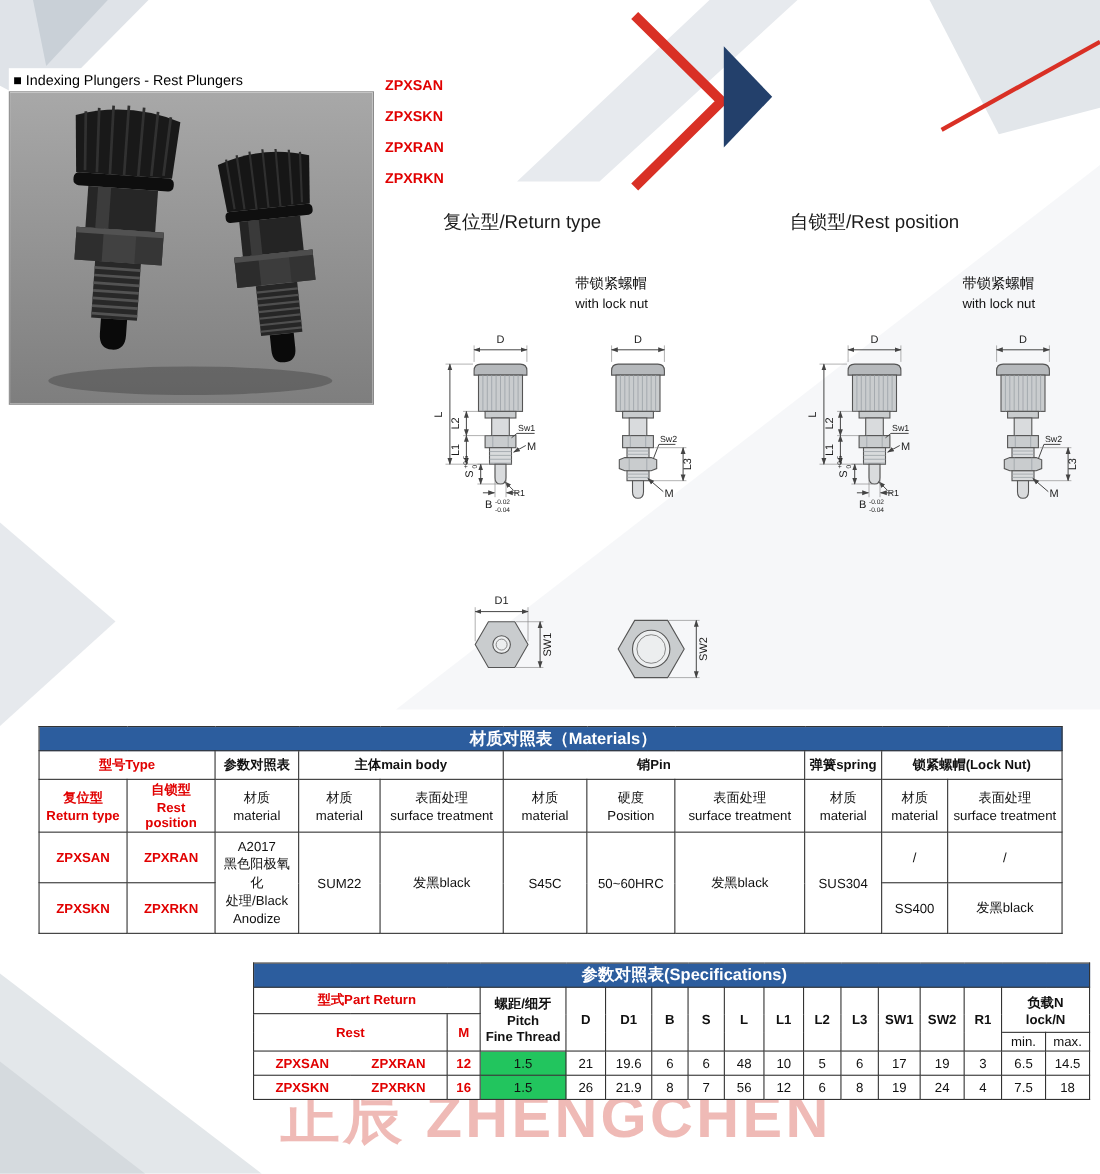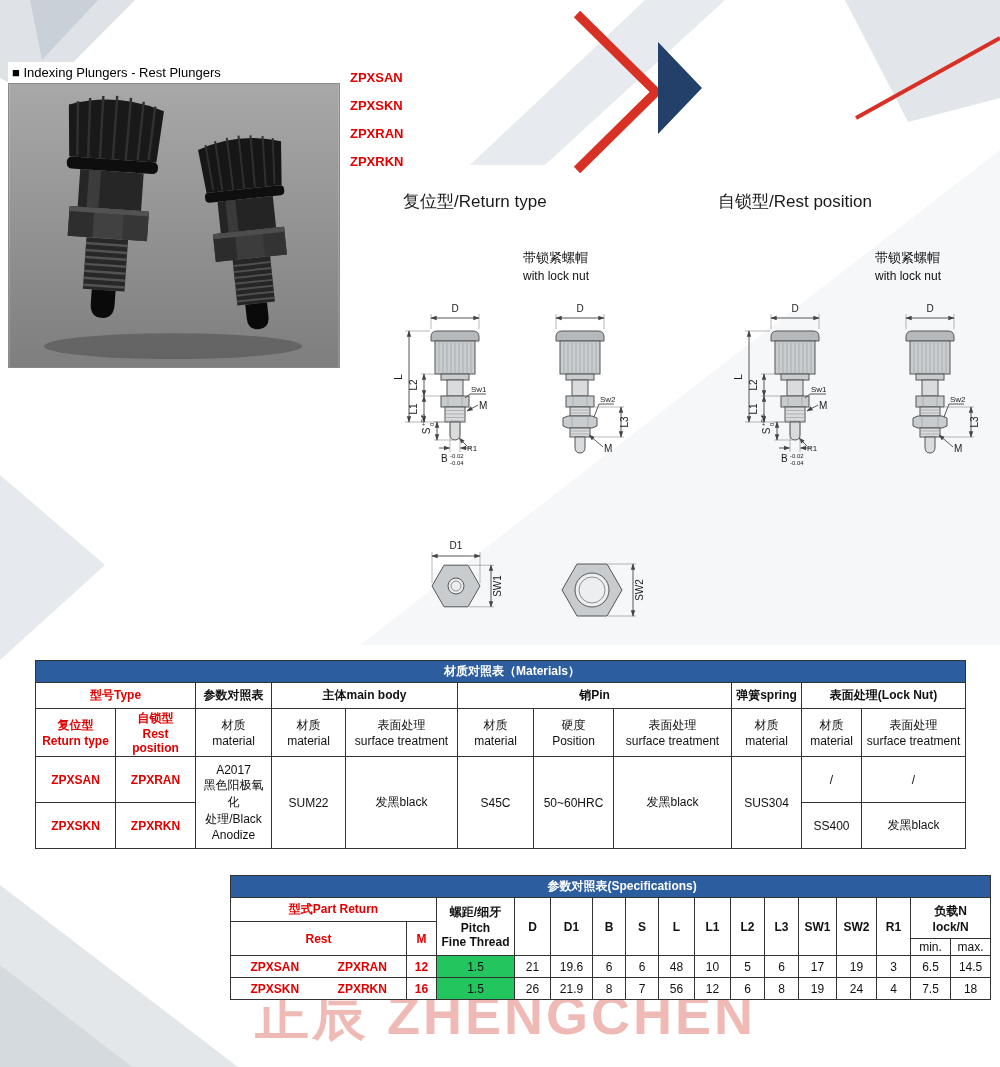--- a/index.html
+++ b/index.html
@@ -46,21 +46,21 @@
   .dimtext    { font-size:10px; fill:#1a1a1a; }
   .dimtext-sm { font-size:8px;  fill:#1a1a1a; }
   .dimtext-xs { font-size:6px;  fill:#1a1a1a; }
   .lk-cn { font-size:13px; fill:#111; }
   .lk-en { font-size:12px; fill:#111; }
 
   
   .tbl-wrap { z-index:3; background:#fff; }
   table { border-collapse:collapse; table-layout:fixed; width:100%; }
   td { border:1px solid #333; text-align:center; vertical-align:middle; padding:1px 2px; background:#fff; font-size:12px; }
-  .tbl-title td { background:#2c5d9e; color:#fff; font-weight:bold; font-size:12px; height:22px; border:1px solid #333;padding-left:25px; }
+  .tbl-title td { background:#2c5d9e; color:#fff; font-weight:bold; font-size:15px; height:22px; border:1px solid #333;padding-left:25px; }
   .red { color:#e10000; font-weight:bold; }
   .bold { font-weight:bold; }
   .pre { white-space:pre-line; }
   .mat-wrap  { left:35px;  top:660px; width:930px; }
   .spec-wrap { left:230px; top:875px; width:760px; }
   .mat-grp td { height:26px; }
   .mat-sub td { height:46px; }
   .mat-row td { height:46px; }
   .sp-h1 td { height:24px; }
   .sp-h2 td { height:34px; }
@@ -283,21 +283,21 @@
     <tbody>
         <tr class="tbl-title">
       <td colspan="11">材质对照表（Materials）</td>
     </tr>
     <tr class="mat-grp">
       <td colspan="2" class="red">型号Type</td>
       <td class="bold">参数对照表</td>
       <td colspan="2" class="bold">主体main body</td>
       <td colspan="3" class="bold">销Pin</td>
       <td class="bold">弹簧spring</td>
-      <td colspan="2" class="bold">表面处理(Lock Nut)</td>
+      <td colspan="2" class="bold">锁紧螺帽(Lock Nut)</td>
     </tr>
     <tr class="mat-sub">
       <td class="red pre">复位型
 Return type</td>
       <td class="red pre">自锁型
 Rest position</td>
       <td class="pre">材质
 material</td>
       <td class="pre">材质
 material</td>

